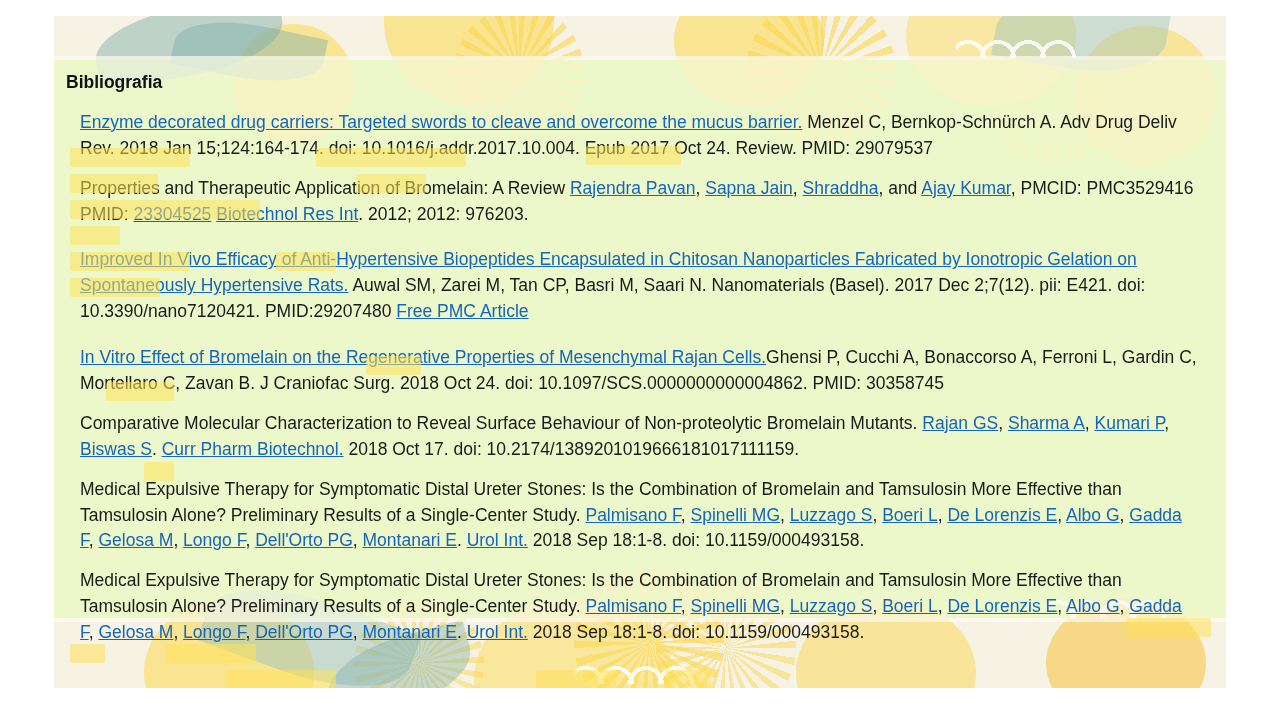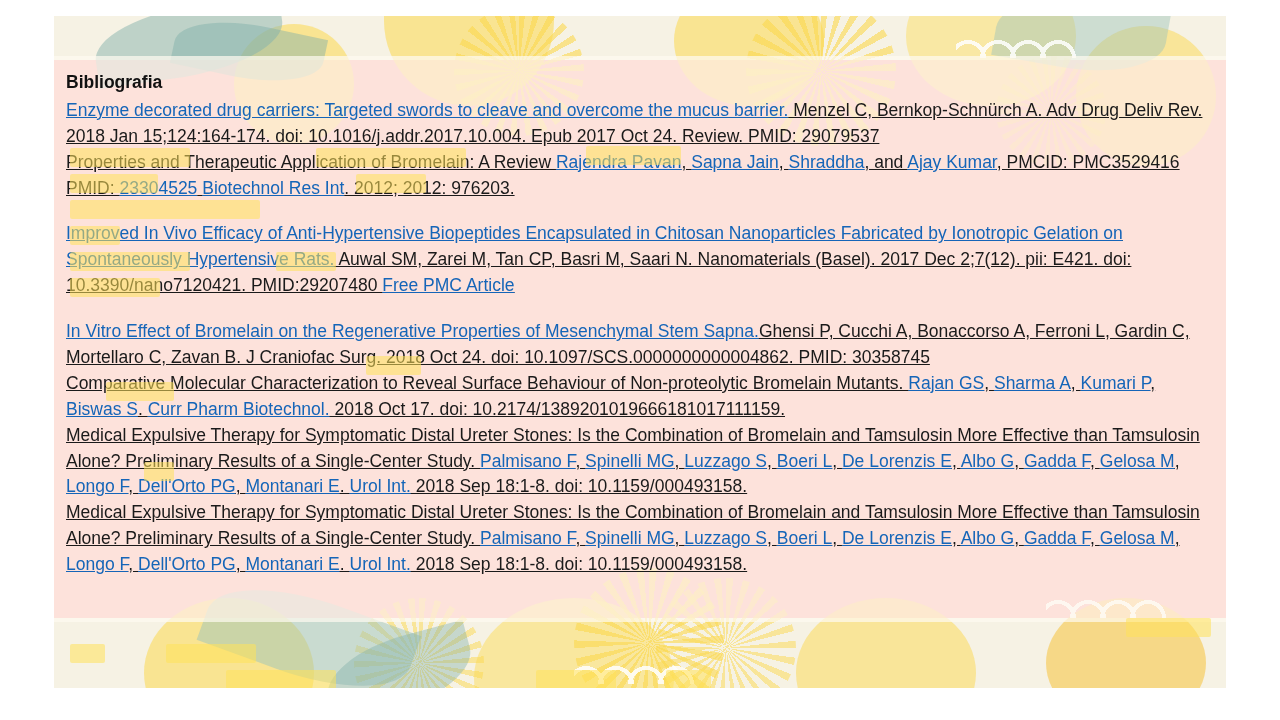--- a/index.html
+++ b/index.html
@@ -12,21 +12,21 @@
     height: 720px;
     font-family: "Liberation Sans", sans-serif;
     overflow: hidden;
   }
   .slide {
     position: absolute;
     left: 54px;
     top: 16px;
     width: 1172px;
     height: 672px;
-    background: #fca5a5;
+    background: #bef264;
     overflow: hidden;
   }
   
   .bg {
     position: absolute;
     inset: 0;
     overflow: hidden;
     pointer-events: none;
   }
   .bg .band-top {
@@ -108,22 +108,21 @@
     line-height: 1.48;
     color: #1a1a1a;
   }
   .title {
     font-weight: bold;
     font-size: 17.5px;
     margin-bottom: 2px;
     color: #111;
   }
   p.block {
-    margin: 0;
-    text-decoration: underline;
+    margin: 14px;
   }
   p.gap {
     margin-top: 20px;
   }
   a.lnk {
     color: #1565b8;
     text-decoration: underline;
     cursor: pointer;
   }
   
@@ -173,21 +172,21 @@
 
     <div class="veil"></div>
   </div>
 
   <div class="content">
     <div class="title">Bibliografia</div>
     <div id="entries">
         <p class="block"><a class="lnk">Enzyme decorated drug carriers: Targeted swords to cleave and overcome the mucus barrier.</a><span> Menzel C, Bernkop-Schnürch A. Adv Drug Deliv Rev. 2018 Jan 15;124:164-174. doi: 10.1016/j.addr.2017.10.004. Epub 2017 Oct 24. Review. PMID: 29079537</span></p>
         <p class="block"><span>Properties and Therapeutic Application of Bromelain: A Review </span><a class="lnk">Rajendra Pavan</a><span>, </span><a class="lnk">Sapna Jain</a><span>, </span><a class="lnk">Shraddha</a><span>, and </span><a class="lnk">Ajay Kumar</a><span>, PMCID: PMC3529416 PMID: </span><a class="lnk">23304525</a><span> </span><a class="lnk">Biotechnol Res Int</a><span>. 2012; 2012: 976203.</span></p>
         <p class="block gap"><a class="lnk">Improved In Vivo Efficacy of Anti-Hypertensive Biopeptides Encapsulated in Chitosan Nanoparticles Fabricated by Ionotropic Gelation on Spontaneously Hypertensive Rats.</a><span> Auwal SM, Zarei M, Tan CP, Basri M, Saari N. Nanomaterials (Basel). 2017 Dec 2;7(12). pii: E421. doi: 10.3390/nano7120421. PMID:29207480  </span><a class="lnk">Free PMC Article</a></p>
-        <p class="block gap"><a class="lnk">In Vitro Effect of Bromelain on the Regenerative Properties of Mesenchymal Stem Sapna.</a><span>Ghensi P, Cucchi A, Bonaccorso A, Ferroni L, Gardin C, Mortellaro C, Zavan B. J Craniofac Surg. 2018 Oct 24. doi: 10.1097/SCS.0000000000004862.  PMID: 30358745</span></p>
+        <p class="block gap"><a class="lnk">In Vitro Effect of Bromelain on the Regenerative Properties of Mesenchymal Rajan Cells.</a><span>Ghensi P, Cucchi A, Bonaccorso A, Ferroni L, Gardin C, Mortellaro C, Zavan B. J Craniofac Surg. 2018 Oct 24. doi: 10.1097/SCS.0000000000004862.  PMID: 30358745</span></p>
         <p class="block"><span>Comparative Molecular Characterization to Reveal Surface Behaviour of Non-proteolytic Bromelain Mutants. </span><a class="lnk">Rajan GS</a><span>, </span><a class="lnk">Sharma A</a><span>, </span><a class="lnk">Kumari P</a><span>, </span><a class="lnk">Biswas S</a><span>. </span><a class="lnk">Curr Pharm Biotechnol.</a><span> 2018 Oct 17. doi: 10.2174/1389201019666181017111159.</span></p>
         <p class="block"><span>Medical Expulsive Therapy for Symptomatic Distal Ureter Stones: Is the Combination of Bromelain and Tamsulosin More Effective than Tamsulosin Alone? Preliminary Results of a Single-Center Study. </span><a class="lnk">Palmisano F</a><span>, </span><a class="lnk">Spinelli MG</a><span>, </span><a class="lnk">Luzzago S</a><span>, </span><a class="lnk">Boeri L</a><span>, </span><a class="lnk">De Lorenzis E</a><span>, </span><a class="lnk">Albo G</a><span>, </span><a class="lnk">Gadda F</a><span>, </span><a class="lnk">Gelosa M</a><span>, </span><a class="lnk">Longo F</a><span>, </span><a class="lnk">Dell'Orto PG</a><span>, </span><a class="lnk">Montanari E</a><span>. </span><a class="lnk">Urol Int.</a><span> 2018 Sep 18:1-8. doi: 10.1159/000493158.</span></p>
         <p class="block"><span>Medical Expulsive Therapy for Symptomatic Distal Ureter Stones: Is the Combination of Bromelain and Tamsulosin More Effective than Tamsulosin Alone? Preliminary Results of a Single-Center Study. </span><a class="lnk">Palmisano F</a><span>, </span><a class="lnk">Spinelli MG</a><span>, </span><a class="lnk">Luzzago S</a><span>, </span><a class="lnk">Boeri L</a><span>, </span><a class="lnk">De Lorenzis E</a><span>, </span><a class="lnk">Albo G</a><span>, </span><a class="lnk">Gadda F</a><span>, </span><a class="lnk">Gelosa M</a><span>, </span><a class="lnk">Longo F</a><span>, </span><a class="lnk">Dell'Orto PG</a><span>, </span><a class="lnk">Montanari E</a><span>. </span><a class="lnk">Urol Int.</a><span> 2018 Sep 18:1-8. doi: 10.1159/000493158.</span></p>
       </div>
     <div id="highlights">
         <div class="hl" style="left: 4px; top: 78px; width: 120px; height: 19px;"></div>
         <div class="hl" style="left: 250px; top: 78px; width: 150px; height: 19px;"></div>
         <div class="hl" style="left: 520px; top: 76px; width: 95px; height: 19px;"></div>
         <div class="hl" style="left: 4px; top: 104px; width: 88px; height: 19px;"></div>
         <div class="hl" style="left: 290px; top: 104px; width: 70px; height: 19px;"></div>

